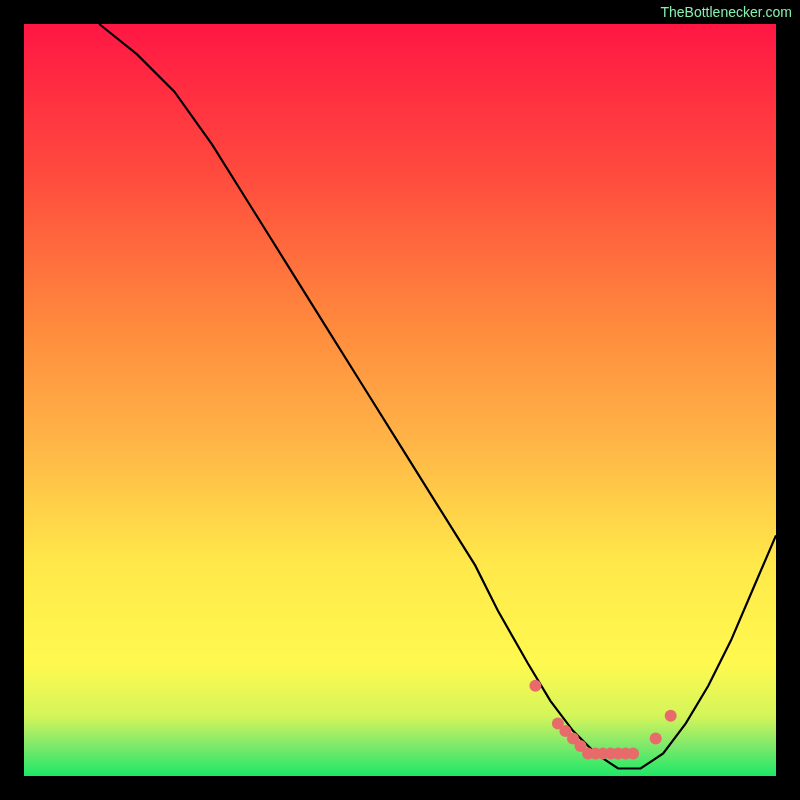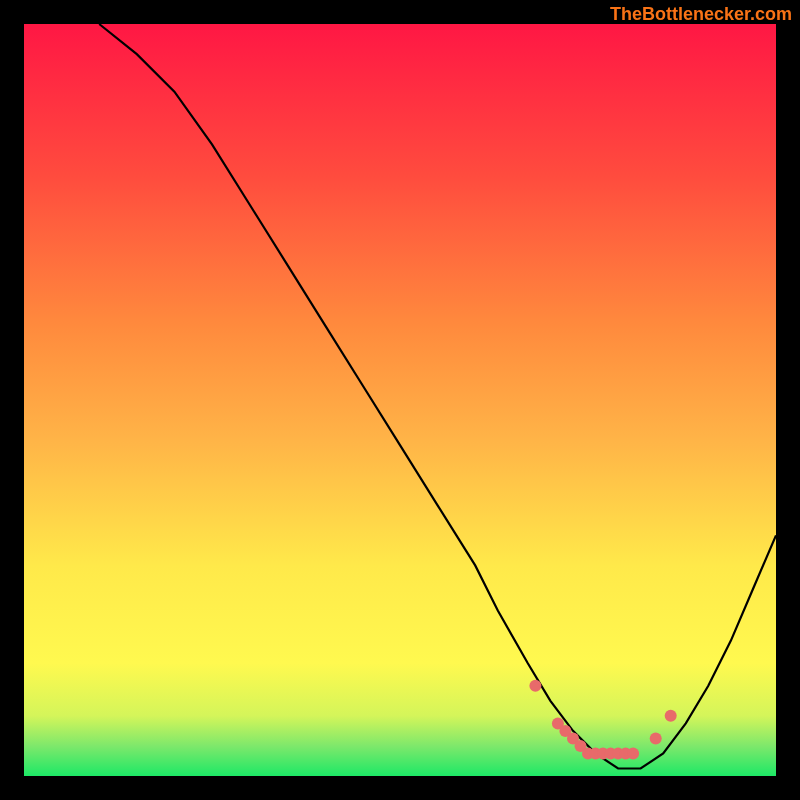--- a/index.html
+++ b/index.html
@@ -15,23 +15,23 @@
     position: absolute;
     top: 0;
     left: 0;
     width: 800px;
     height: 800px;
   }
   .watermark {
     position: absolute;
     top: 4px;
     right: 8px;
-    color: #f97316;
-    font-size: 18px;
-    font-weight: bold;
+    color: #86efac;
+    font-size: 14px;
+    font-weight: normal;
     z-index: 10;
   }
 </style>
 </head>
 <body>
 
 <div class="chart-container">
   <svg width="800" height="800" viewBox="0 0 800 800">
     <defs>
       <linearGradient id="bg-gradient" x1="0" y1="0" x2="0" y2="1">

